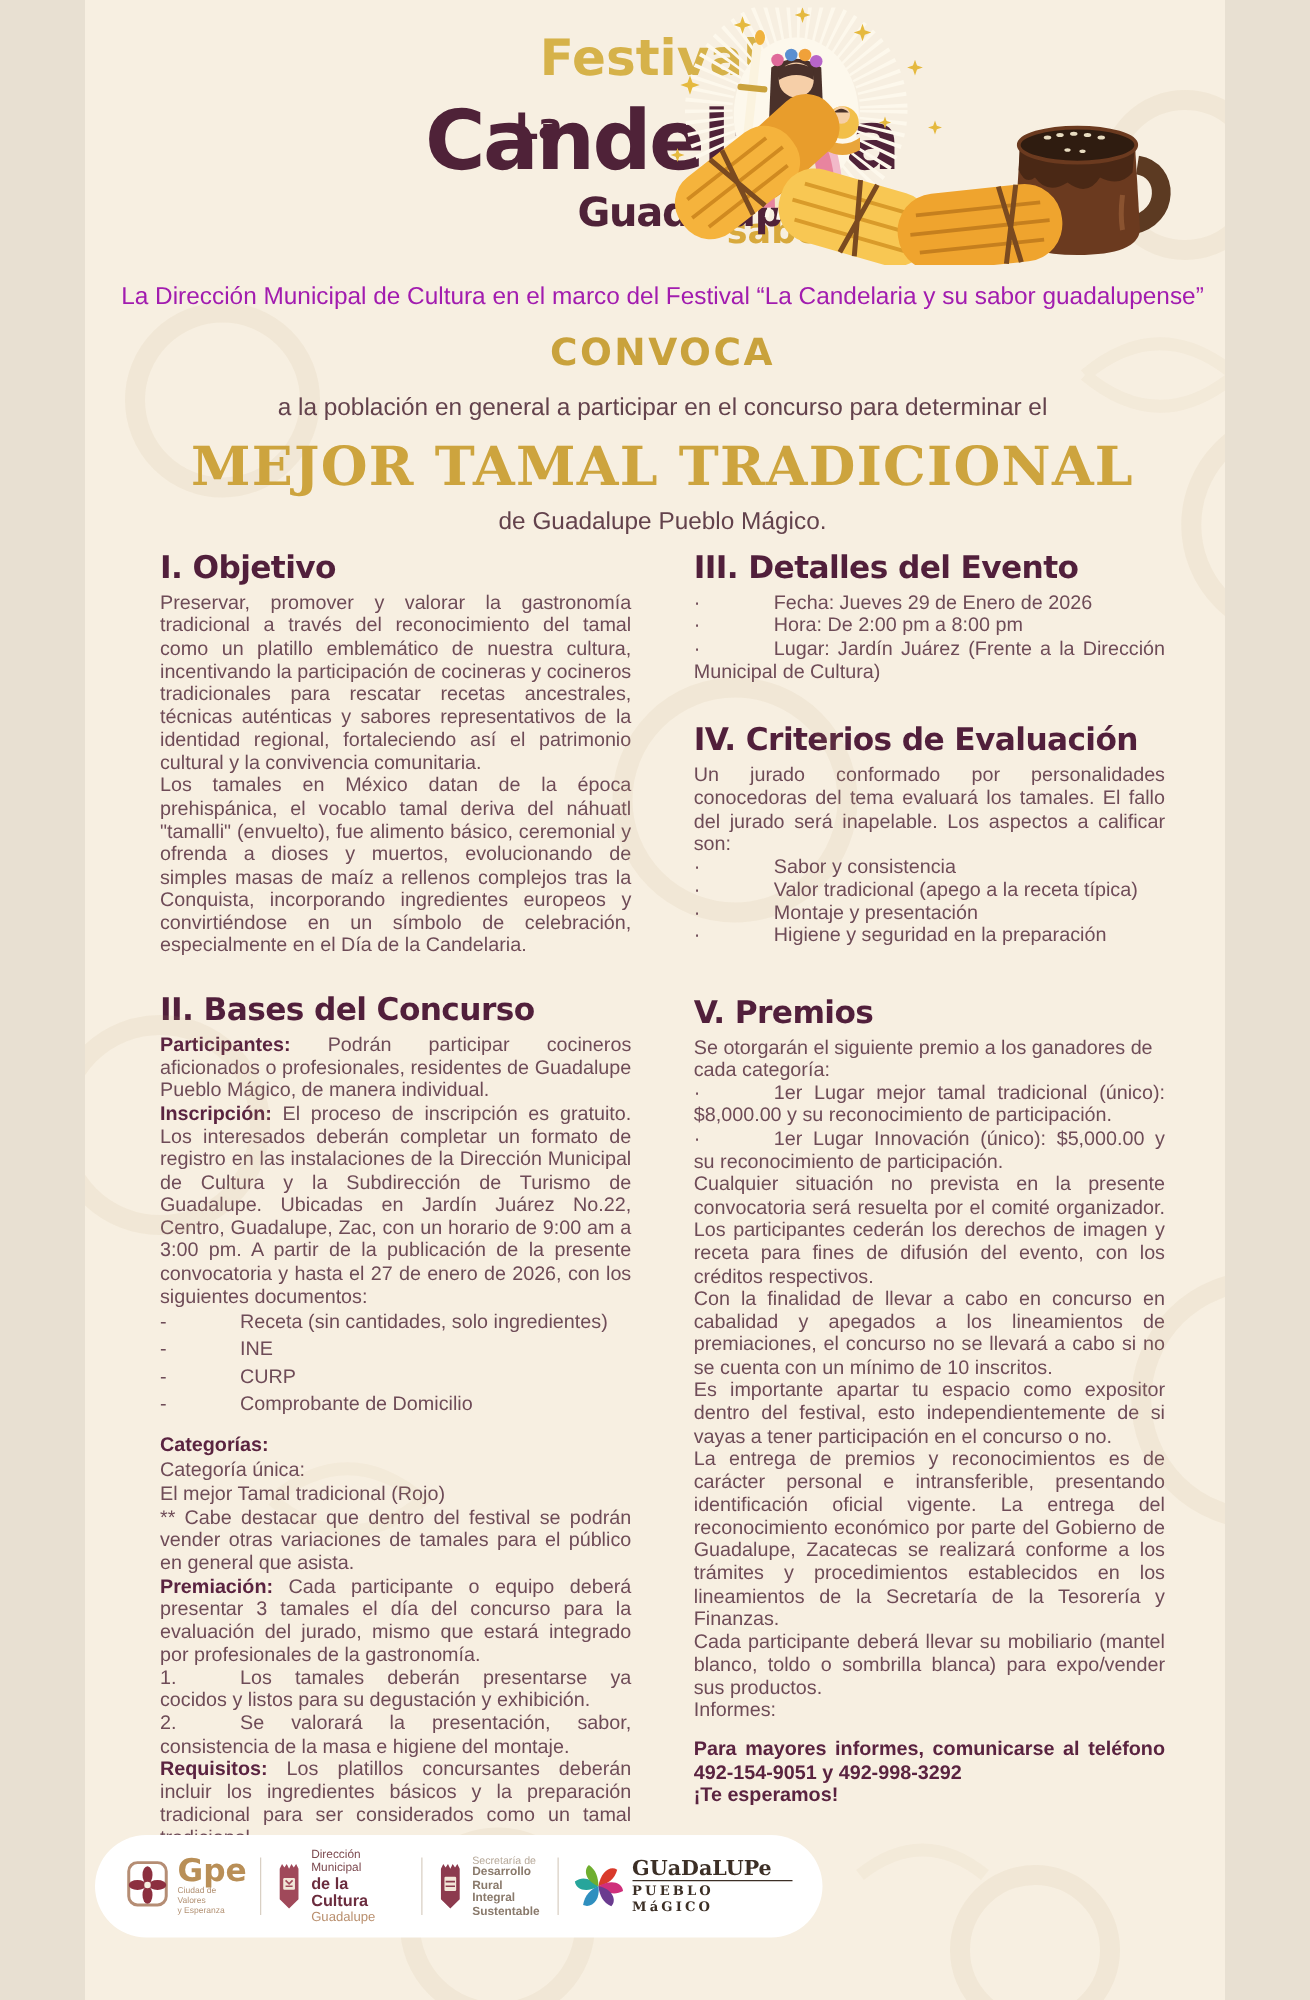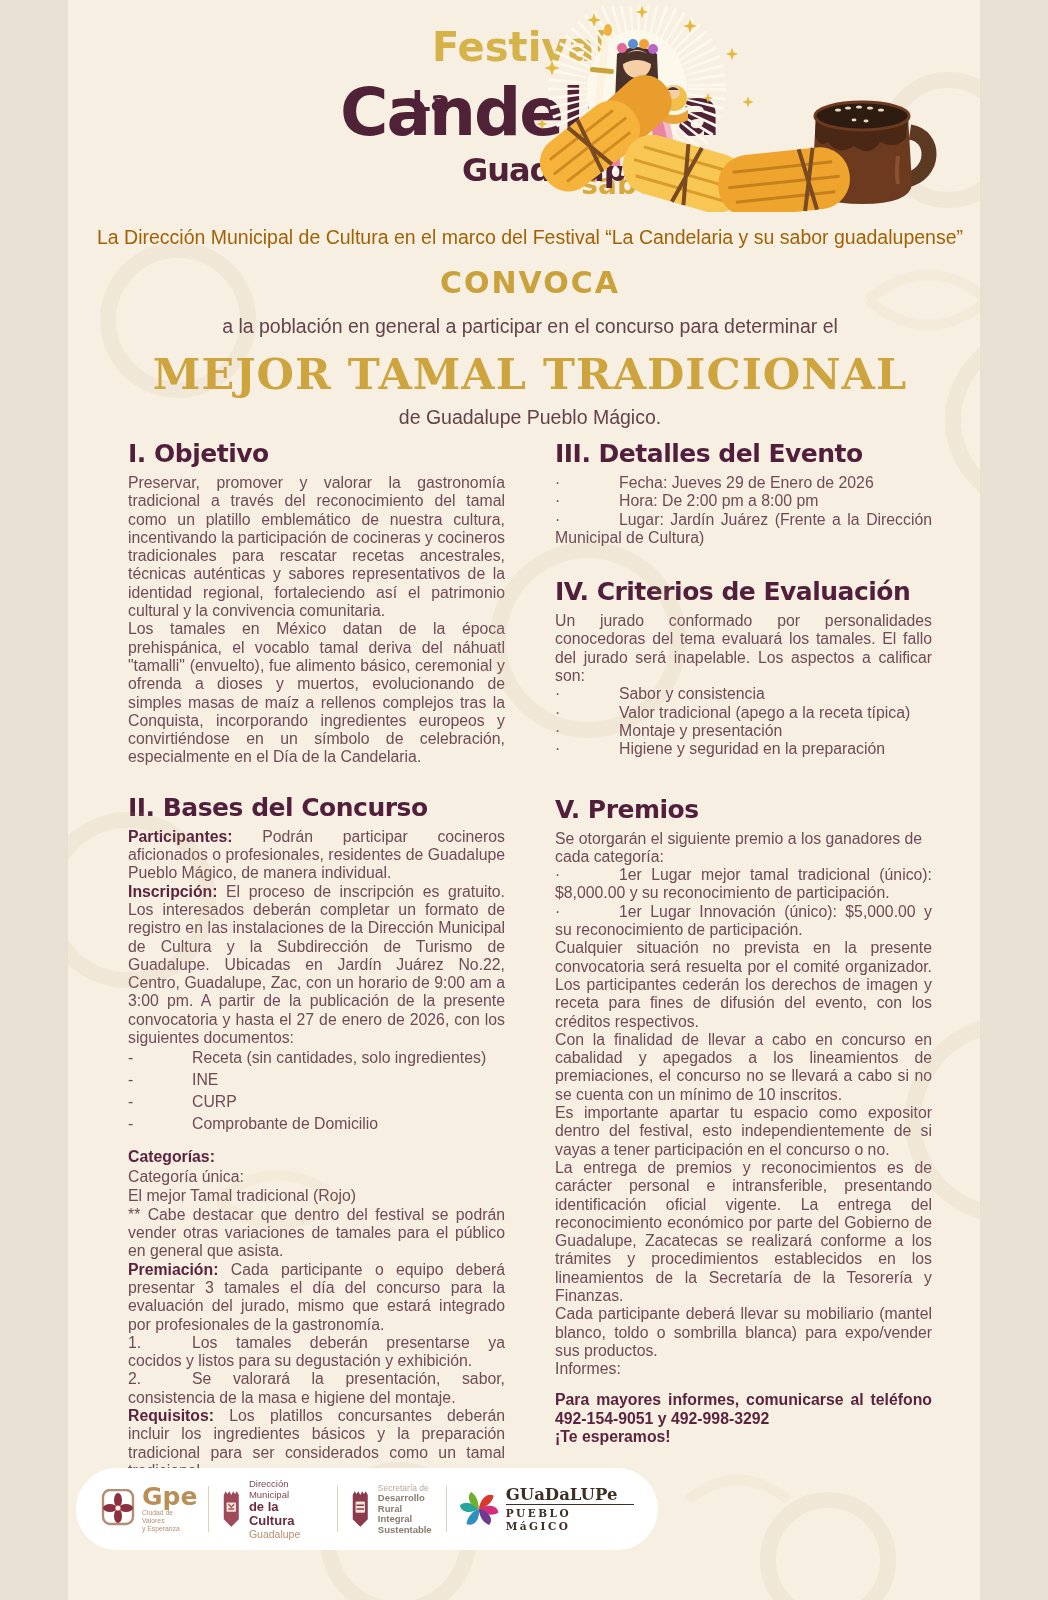--- a/index.html
+++ b/index.html
@@ -22,21 +22,21 @@
   .t-candelaria { position:absolute; left:260px; top:74px; width:355px; text-align:center;
     font-family:"DejaVu Sans", sans-serif; font-weight:800; font-size:66px; letter-spacing:-2px; color:#4f2238; }
   .t-ysusabor { position:absolute; left:430px; top:135px; width:160px; text-align:right;
     font-family:"DejaVu Sans", sans-serif; font-weight:800; font-size:28px; color:#d8a93c; }
   .t-guadalupense { position:absolute; left:247px; top:151px; width:380px; text-align:right;
     font-family:"DejaVu Sans", sans-serif; font-weight:700; font-size:32px; letter-spacing:-1px; color:#4f2238; }
   .illus { position:absolute; right:16px; top:6px; width:432px; height:206px; }
 
   
   .center-block { text-align:center; position:relative; }
-  .intro { font-size:19.5px; color:#a16207; margin-top:14px; }
+  .intro { font-size:19.5px; color:#a21caf; margin-top:14px; }
   .convoca { font-size:30px; font-weight:800; letter-spacing:2px; color:#c9a23c; margin-top:16px;
     font-family:"DejaVu Sans", sans-serif; }
   .call { font-size:19.5px; color:#63424c; margin-top:15px; }
   .main-title { font-family:"DejaVu Serif", serif; font-weight:bold; font-size:43px; letter-spacing:1px;
     color:#cda43e; margin-top:11px; }
   .subtitle { font-size:19.5px; color:#63424c; margin-top:7px; }
   .bases { font-size:20px; font-weight:800; letter-spacing:2px; color:#cda43e; margin-top:12px;
     font-family:"DejaVu Sans", sans-serif; }
 
   

